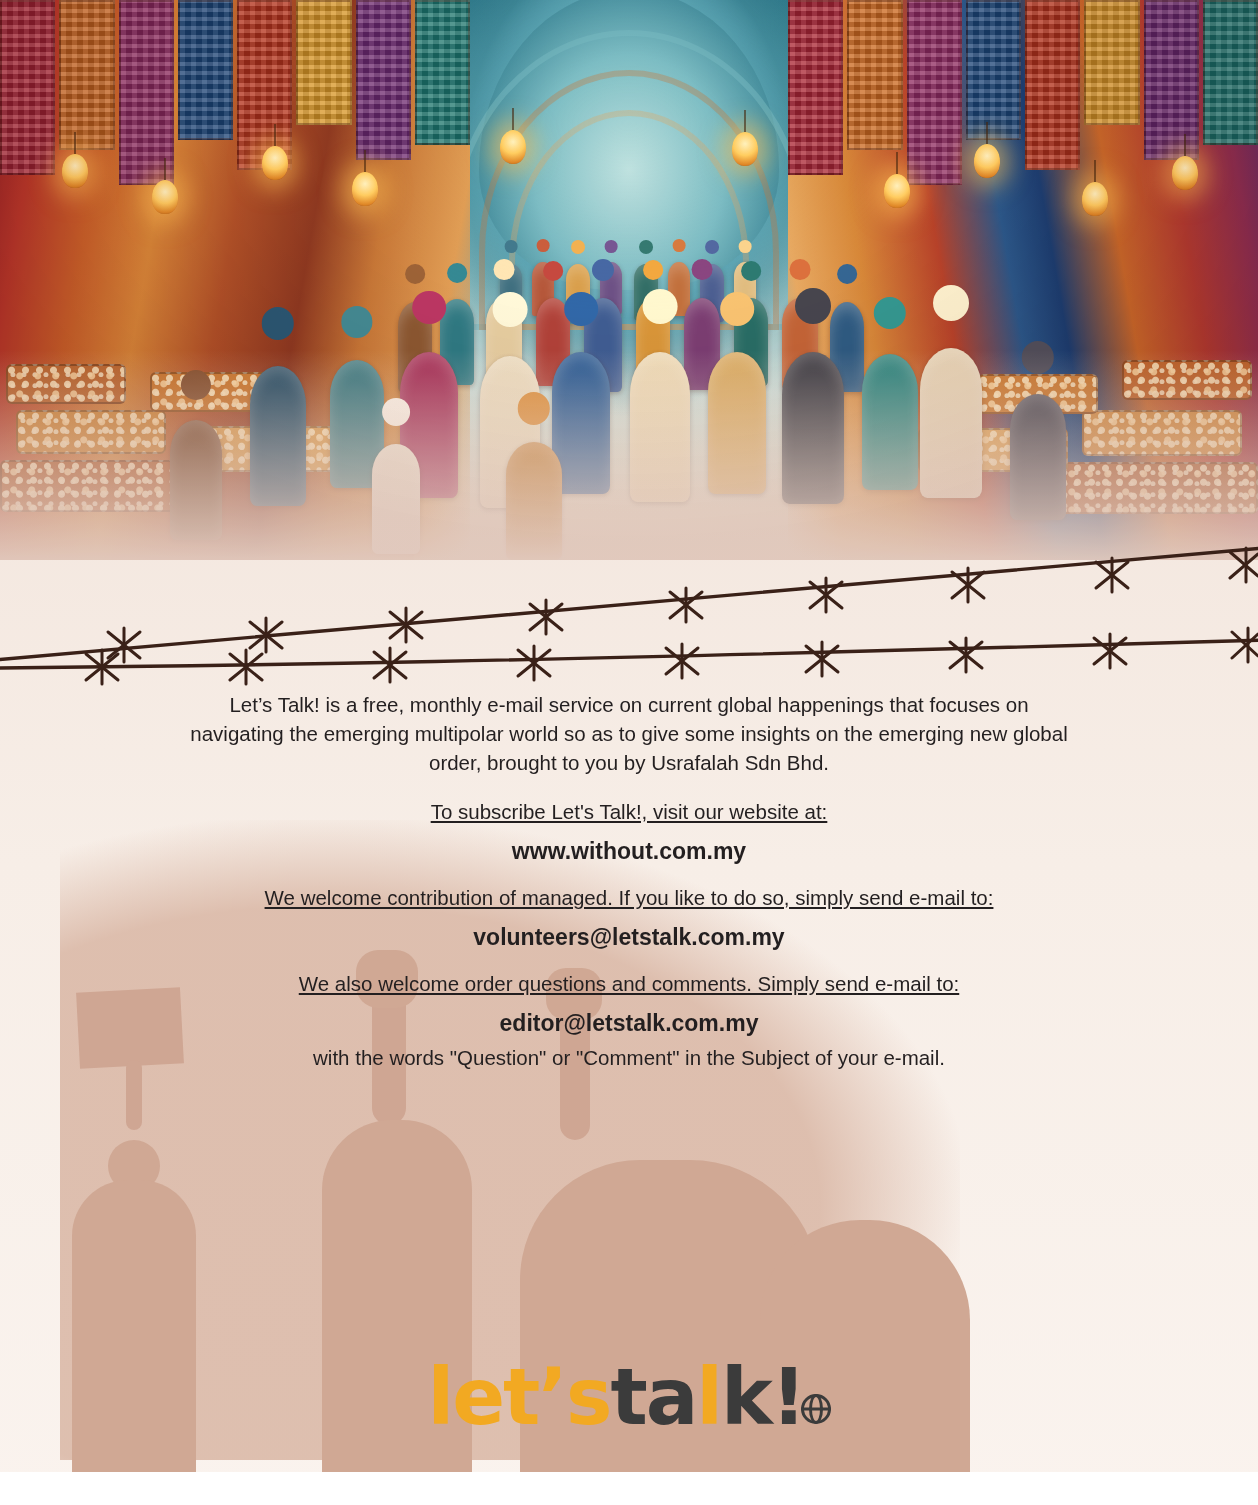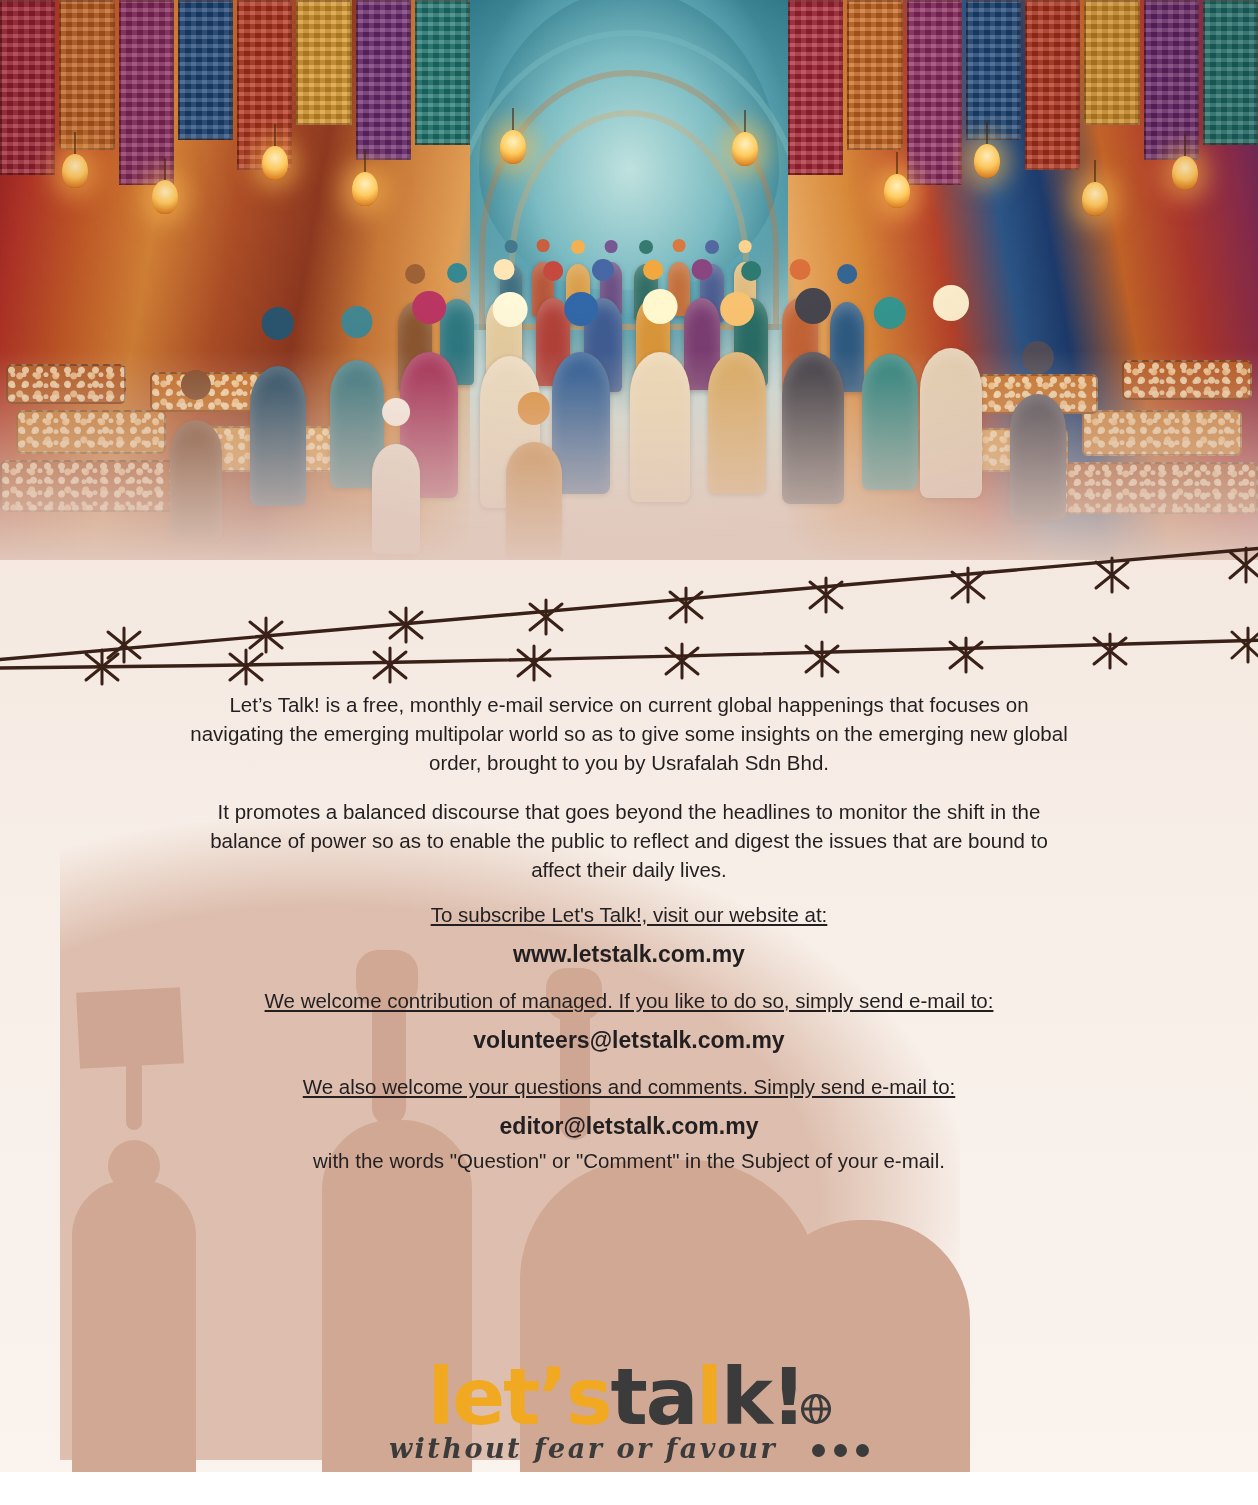--- a/index.html
+++ b/index.html
@@ -497,33 +497,28 @@
           <line x1="1248" y1="108" x2="1248" y2="142"></line>
             <line x1="1232" y1="112" x2="1258" y2="136"></line>
             <line x1="1232" y1="138" x2="1258" y2="114"></line>
         </g>
       </g>
     </svg>
   </div>
 
   <div class="content">
     <p class="para lead">Let’s Talk! is a free, monthly e-mail service on current global happenings that focuses on navigating the emerging multipolar world so as to give some insights on the emerging new global order, brought to you by Usrafalah Sdn Bhd.</p>
-    <p class="para">It promotes a balanced discourse that goes beyond the headlines to monitor the shift in the balance of power so as to enable the public to reflect and digest the issues that are bound to affect their daily lives.</p>
     <p class="para tight">To subscribe Let's Talk!, visit our website at:</p>
-    <p class="strong-line">www.letstalk.com.my</p>
+    <p class="strong-line">www.without.com.my</p>
     <p class="para tight">We welcome contribution of managed. If you like to do so, simply send e-mail to:</p>
     <p class="strong-line">volunteers@letstalk.com.my</p>
-    <p class="para tight">We also welcome your questions and comments. Simply send e-mail to:</p>
+    <p class="para tight">We also welcome order questions and comments. Simply send e-mail to:</p>
     <p class="strong-line nomargin">editor@letstalk.com.my</p>
     <p class="para">with the words "Question" or "Comment" in the Subject of your e-mail.</p>
   </div>
 
   <div class="logo">
     <div class="logo-main">
       <span class="logo-lets">let’s</span><span class="logo-talk">ta</span><span class="logo-lets">l</span><span class="logo-talk">k!</span><span class="logo-globe"></span>
     </div>
-    <div class="logo-tag">
-      <span>without fear or favour</span>
-      <span class="logo-dots"><i></i><i></i><i></i></span>
-    </div>
   </div>
 
 </div>
 
 </body></html>

